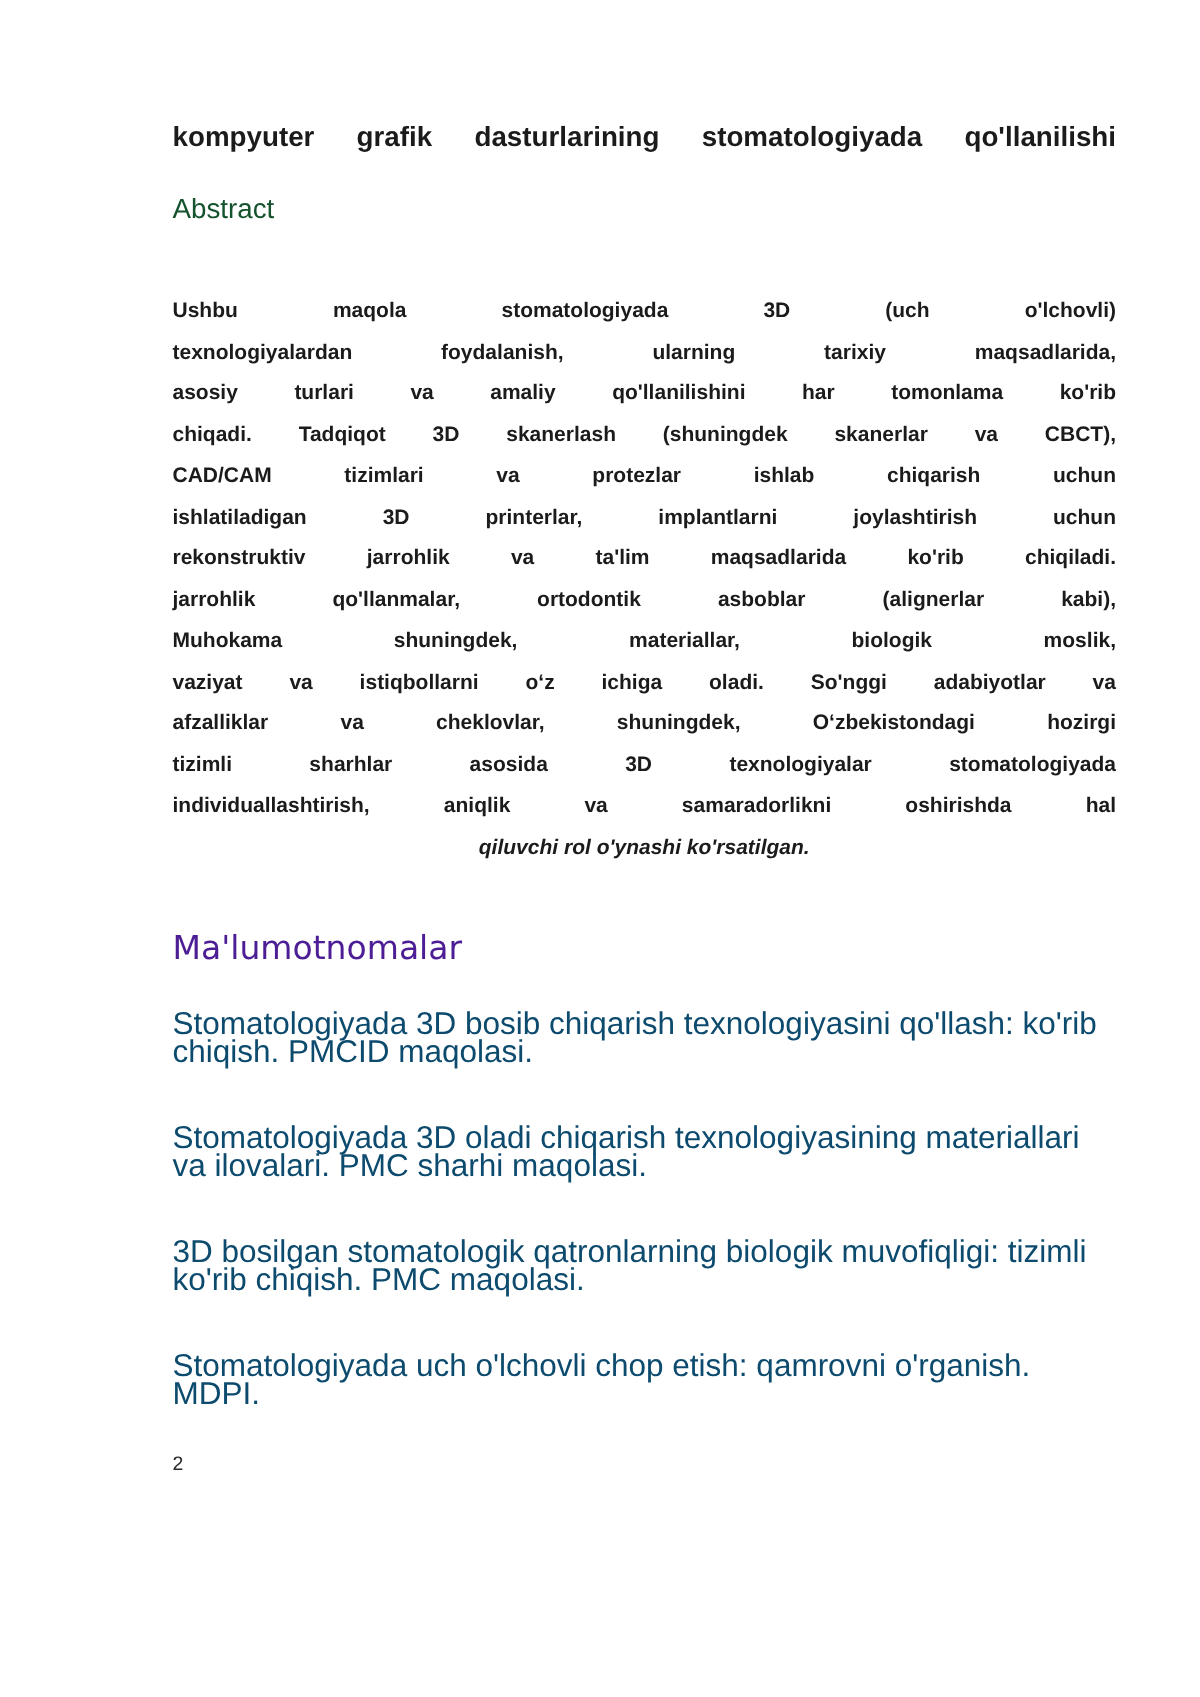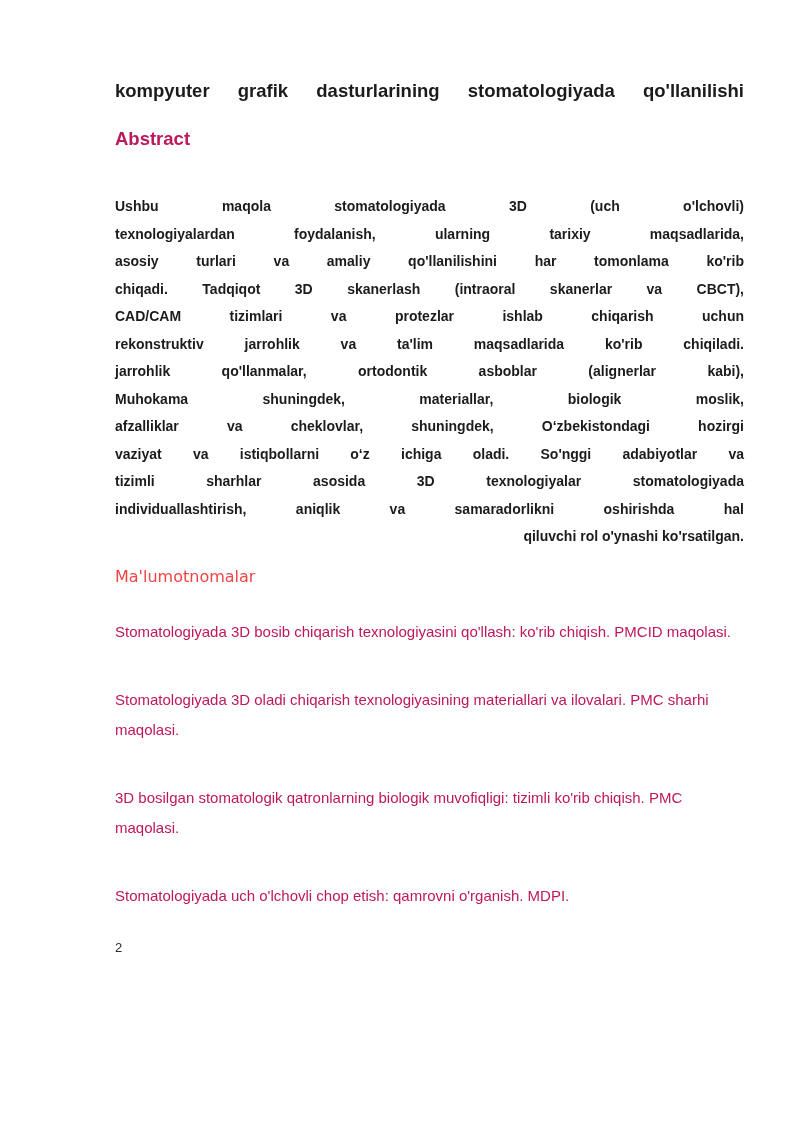--- a/index.html
+++ b/index.html
@@ -24,51 +24,52 @@
     line-height: 22px;
     font-weight: 700;
     color: #1b1b1b;
     text-align: justify;
     text-align-last: justify;
     margin-bottom: 26px;
   }
   .abstract-heading {
     font-size: 18.5px;
     line-height: 22px;
-    font-weight: 700;
-    color: #be185d;
+    font-weight: 400;
+    color: #14532d;
     margin-bottom: 43px;
   }
   .abstract-par {
     font-size: 14px;
     line-height: 27.5px;
     font-weight: 700;
     color: #1b1b1b;
   }
   .abstract-par .jline {
     text-align: justify;
     text-align-last: justify;
   }
   .abstract-par .lastline {
-    text-align: right;
+    text-align: center;
+    font-style: italic;
   }
   .refs-heading {
     font-family: "DejaVu Sans", sans-serif;
     font-weight: 400;
-    font-size: 16px;
+    font-size: 22px;
     line-height: 24px;
-    color: #ef4444;
-    margin-top: 14px;
+    color: #4c1d95;
+    margin-top: 43px;
     margin-bottom: 28px;
   }
   .ref {
-    font-size: 15px;
-    line-height: 30px;
+    font-size: 21px;
+    line-height: 19px;
     font-weight: 400;
-    color: #be185d;
+    color: #0c4a6e;
     margin-bottom: 38px;
   }
   .page-number {
     font-size: 13px;
     line-height: 17px;
     color: #2a2a2a;
     margin-top: -10px;
   }
 </style>
 </head>
@@ -78,27 +79,28 @@
   <div class="content">
 
     <div class="doc-title">kompyuter grafik dasturlarining stomatologiyada qo'llanilishi</div>
 
     <div class="abstract-heading">Abstract</div>
 
     <div class="abstract-par">
         <div class="jline">Ushbu maqola stomatologiyada 3D (uch o'lchovli)</div>
         <div class="jline">texnologiyalardan foydalanish, ularning tarixiy maqsadlarida,</div>
         <div class="jline">asosiy turlari va amaliy qo'llanilishini har tomonlama ko'rib</div>
-        <div class="jline">chiqadi. Tadqiqot 3D skanerlash (intraoral skanerlar va CBCT),</div>
+        <div class="jline">chiqadi. Tadqiqot 3D skanerlash (shuningdek skanerlar va CBCT),</div>
         <div class="jline">CAD/CAM tizimlari va protezlar ishlab chiqarish uchun</div>
+        <div class="jline">ishlatiladigan 3D printerlar, implantlarni joylashtirish uchun</div>
         <div class="jline">rekonstruktiv jarrohlik va ta'lim maqsadlarida ko'rib chiqiladi.</div>
         <div class="jline">jarrohlik qo'llanmalar, ortodontik asboblar (alignerlar kabi),</div>
         <div class="jline">Muhokama shuningdek, materiallar, biologik moslik,</div>
+        <div class="jline">vaziyat va istiqbollarni oʻz ichiga oladi. So'nggi adabiyotlar va</div>
         <div class="jline">afzalliklar va cheklovlar, shuningdek, Oʻzbekistondagi hozirgi</div>
-        <div class="jline">vaziyat va istiqbollarni oʻz ichiga oladi. So'nggi adabiyotlar va</div>
         <div class="jline">tizimli sharhlar asosida 3D texnologiyalar stomatologiyada</div>
         <div class="jline">individuallashtirish, aniqlik va samaradorlikni oshirishda hal</div>
         <div class="lastline">qiluvchi rol o'ynashi ko'rsatilgan.</div>
       </div>
 
     <div class="refs-heading">Ma'lumotnomalar</div>
 
     <div id="refs-list">
         <div class="ref">Stomatologiyada 3D bosib chiqarish texnologiyasini qo'llash: ko'rib chiqish. PMCID maqolasi.</div>
         <div class="ref">Stomatologiyada 3D oladi chiqarish texnologiyasining materiallari va ilovalari. PMC sharhi maqolasi.</div>

